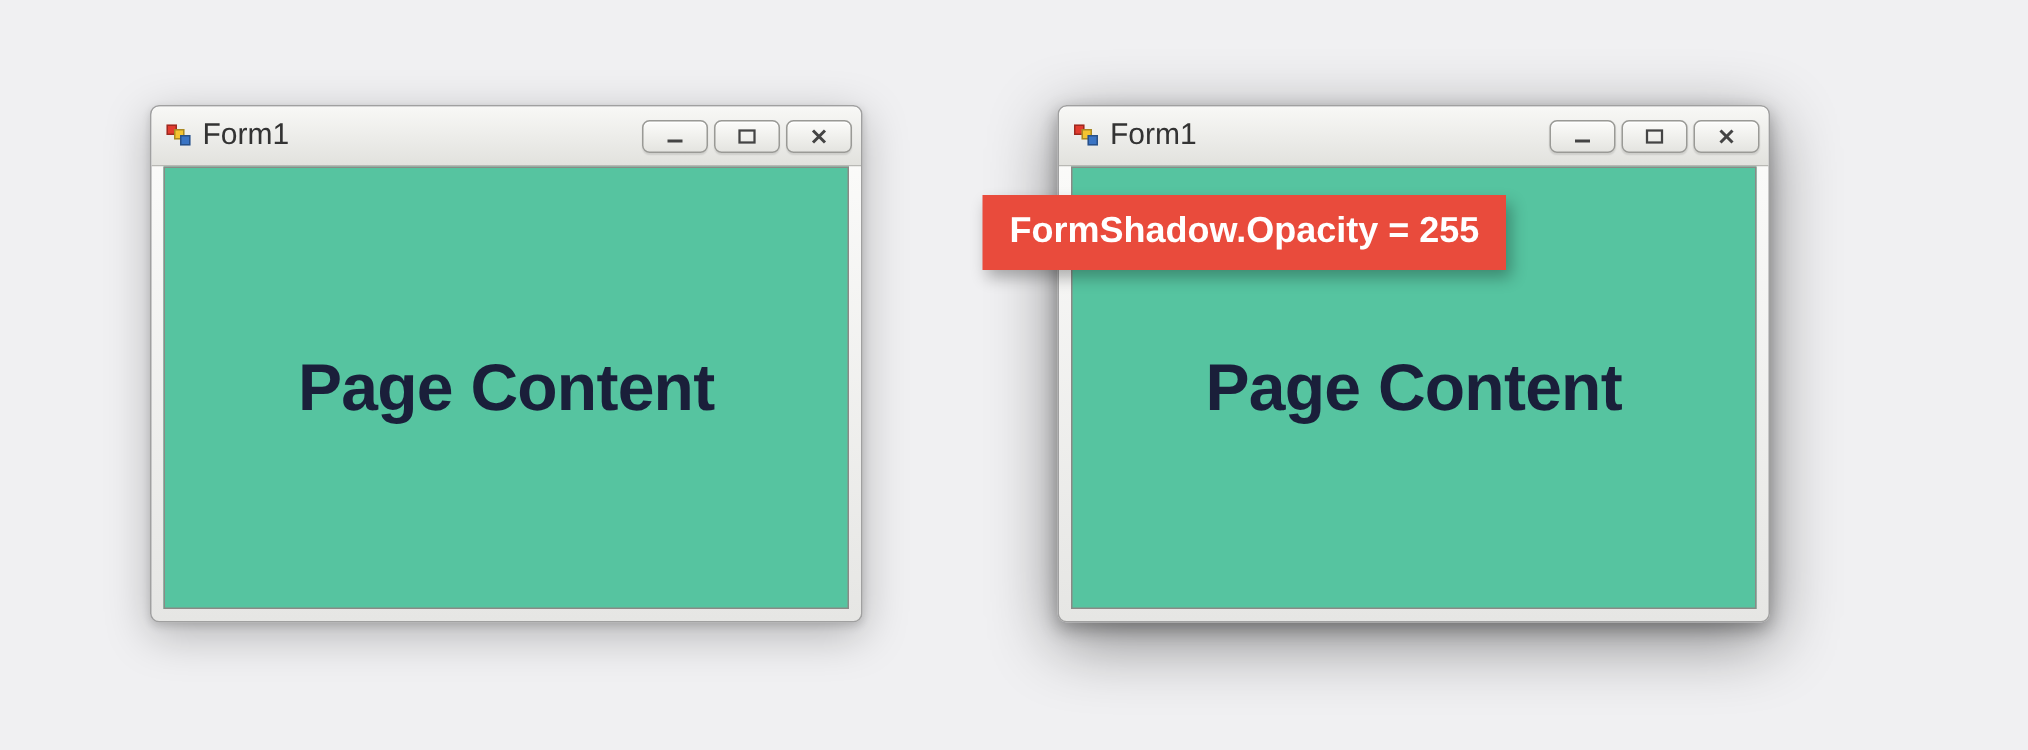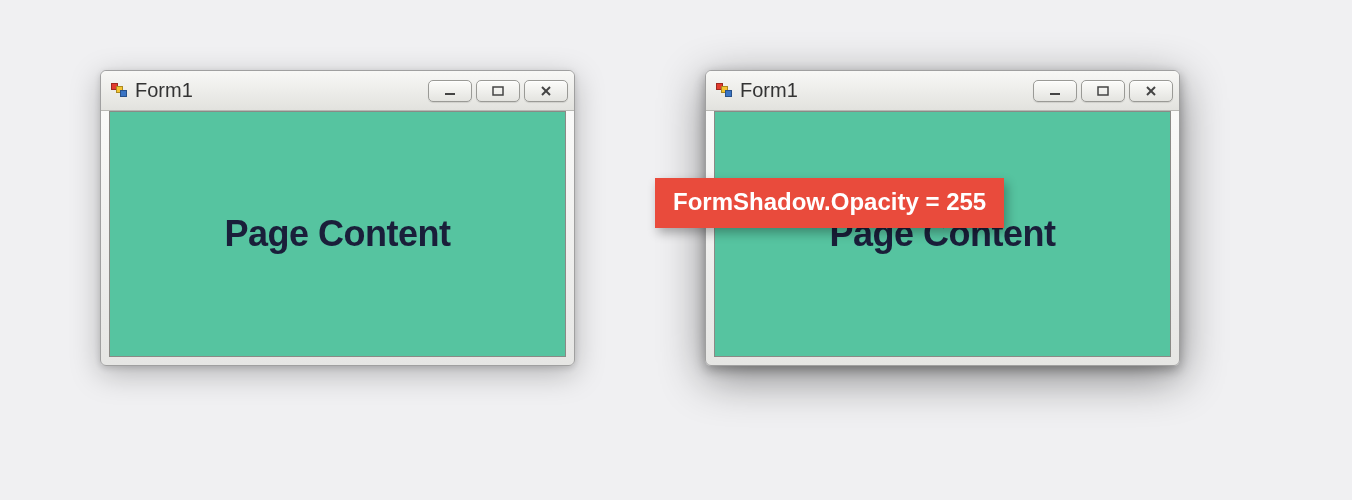--- a/index.html
+++ b/index.html
@@ -13,21 +13,21 @@
   .container {
     display: flex;
     gap: 130px;
     padding: 70px 90px 0 100px;
   }
   .window-wrap {
     position: relative;
   }
   .window {
     width: 475px;
-    height: 296px;
+    height: 345px;
     background: linear-gradient(#fdfdfc, #e6e6e4);
     border: 1px solid #a0a0a0;
     border-radius: 6px;
     box-shadow: 0 8px 30px rgba(0,0,0,0.25), 0 2px 6px rgba(0,0,0,0.15);
     overflow: visible;
     position: relative;
   }
   .window.heavy-shadow {
     box-shadow: 0 12px 45px rgba(0,0,0,0.45), 0 4px 12px rgba(0,0,0,0.3);
   }
@@ -84,39 +84,39 @@
     left: 8px;
     right: 8px;
     bottom: 8px;
     background: #56c4a0;
     border: 1px solid #8a8a86;
     display: flex;
     align-items: center;
     justify-content: center;
   }
   .page-content {
-    font-size: 36px;
+    font-size: 44px;
     font-weight: 700;
     color: #1a1f3a;
     letter-spacing: -0.5px;
   }
   .callout {
     position: absolute;
     top: 60px;
     left: -60px;
     background: #e94b3c;
     color: #fff;
     font-size: 24px;
     font-weight: 600;
     padding: 10px 18px 12px 18px;
     box-shadow: 3px 5px 10px rgba(0,0,0,0.3);
     white-space: nowrap;
     z-index: 10;
   }
-  .callout2 { left: -50px; margin-top: 48px; }
+  .callout2 { left: -50px; }
 </style>
 </head>
 <body>
 
 <div class="container">
 
   <div class="window-wrap">
     <div class="window">
       <div class="titlebar">
         <div class="app-icon">

